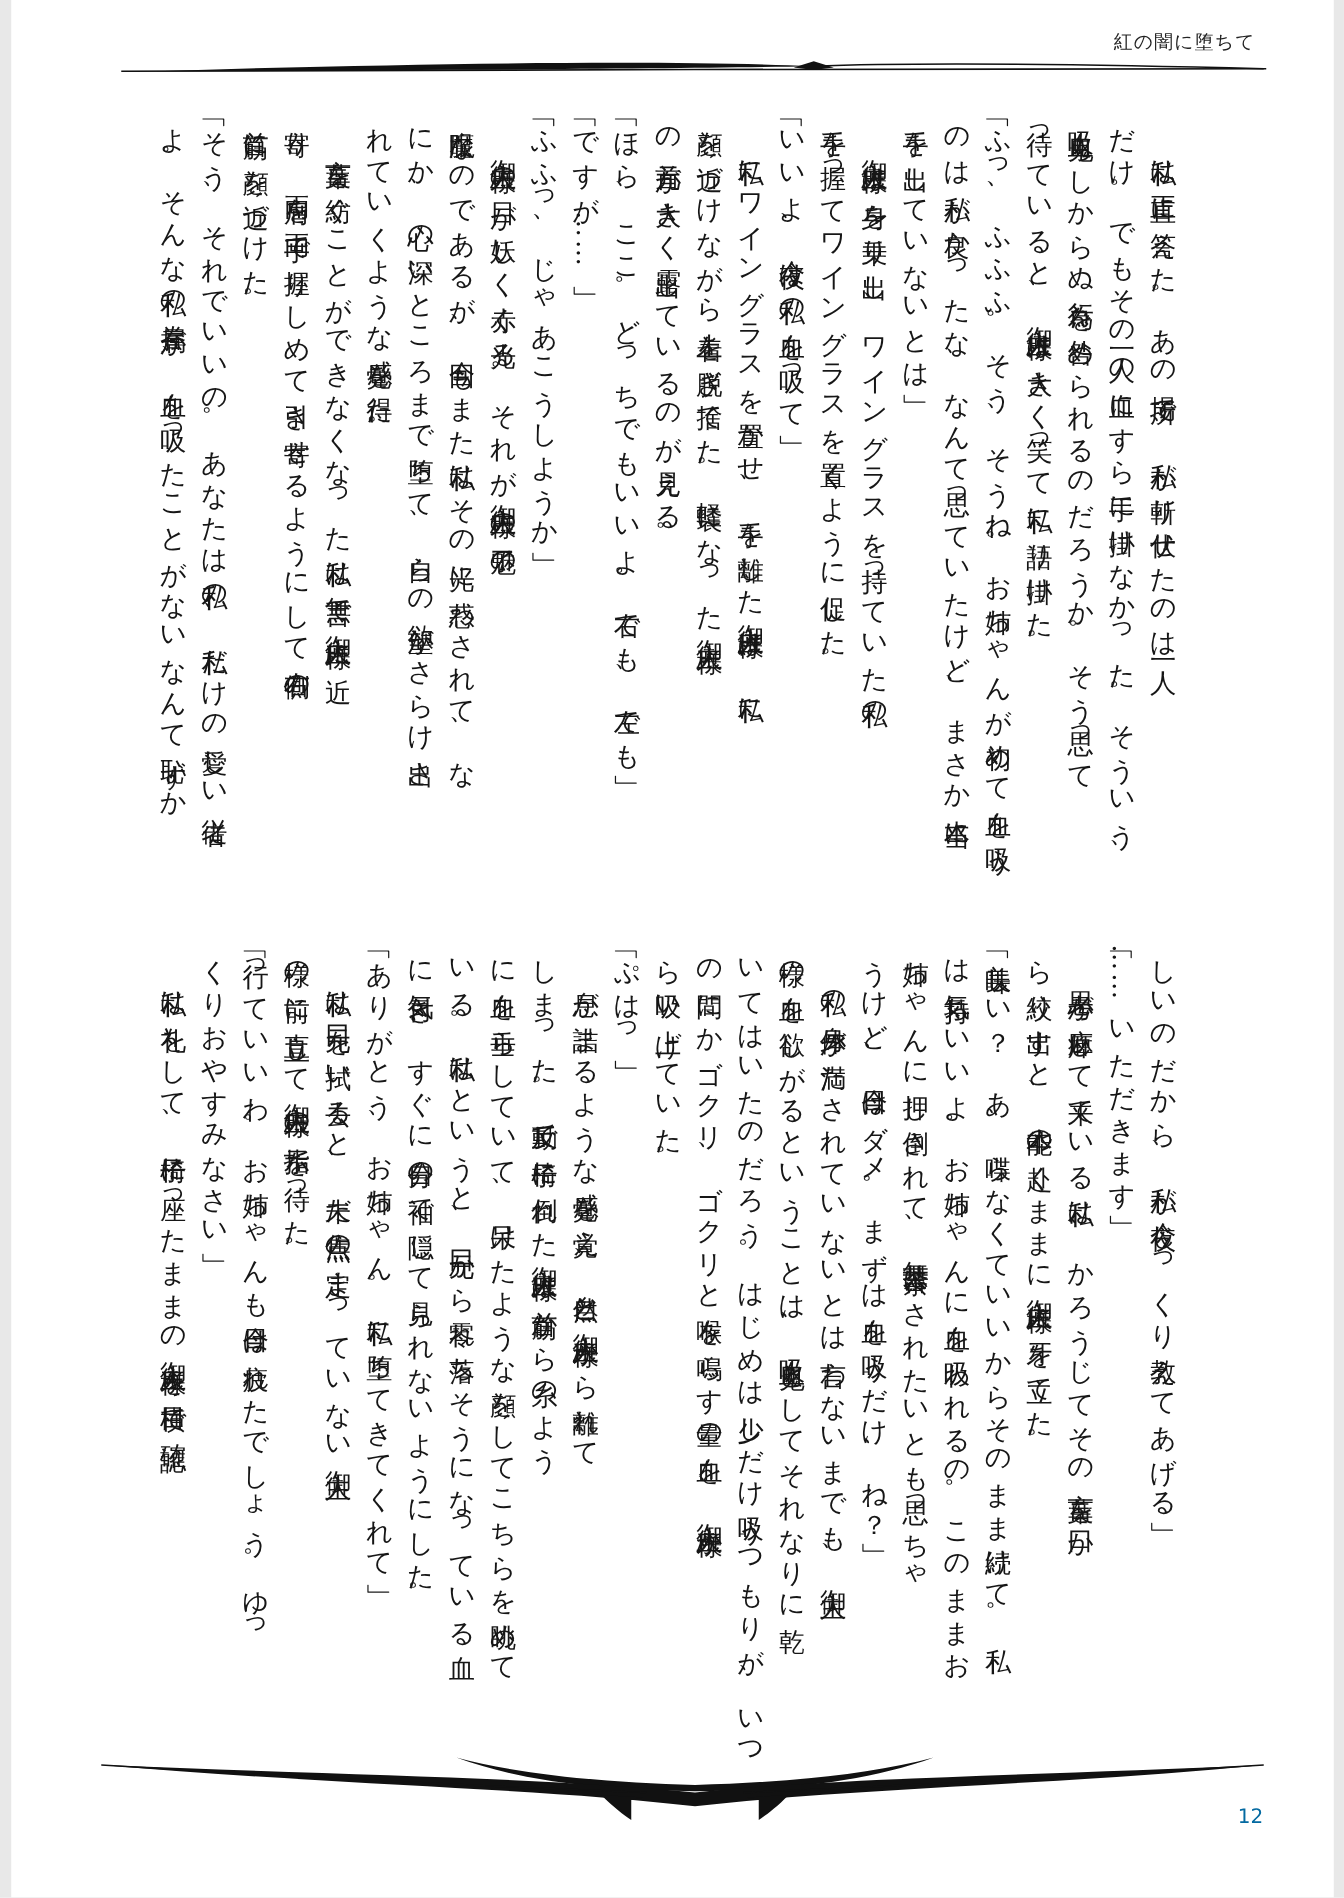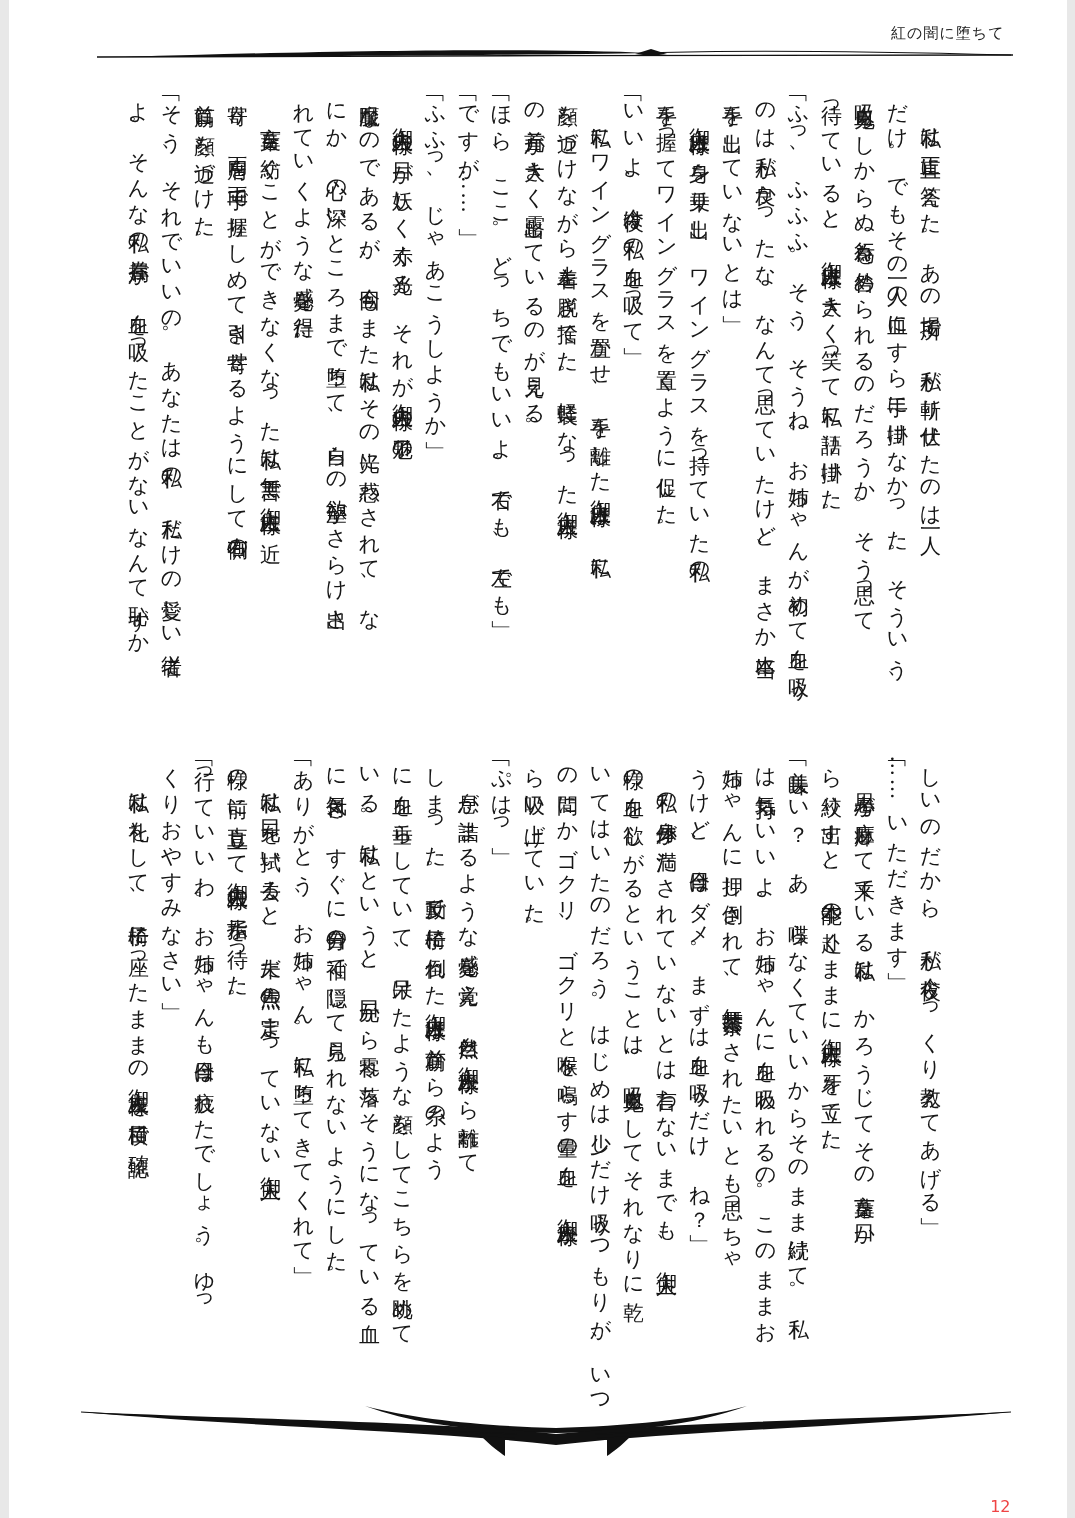--- a/index.html
+++ b/index.html
@@ -49,25 +49,25 @@
   }
   .ornament-bottom {
     position: absolute;
     top: 1400px;
     left: 68px;
     width: 940px;
     height: 56px;
   }
   .page-number {
     position: absolute;
-    top: 1497px;
+    top: 1443px;
     right: 56px;
     font-family: "DejaVu Sans", "Liberation Sans", sans-serif;
     font-size: 16px;
-    color: #ef4444;
+    color: #0369a1;
   }
 </style>
 </head>
 <body>
 
 <div class="page">
 
   <div class="running-header">紅の闇に堕ちて</div>
 
   <svg class="ornament-top" viewBox="0 0 922 18" preserveAspectRatio="none" xmlns="http://www.w3.org/2000/svg">

